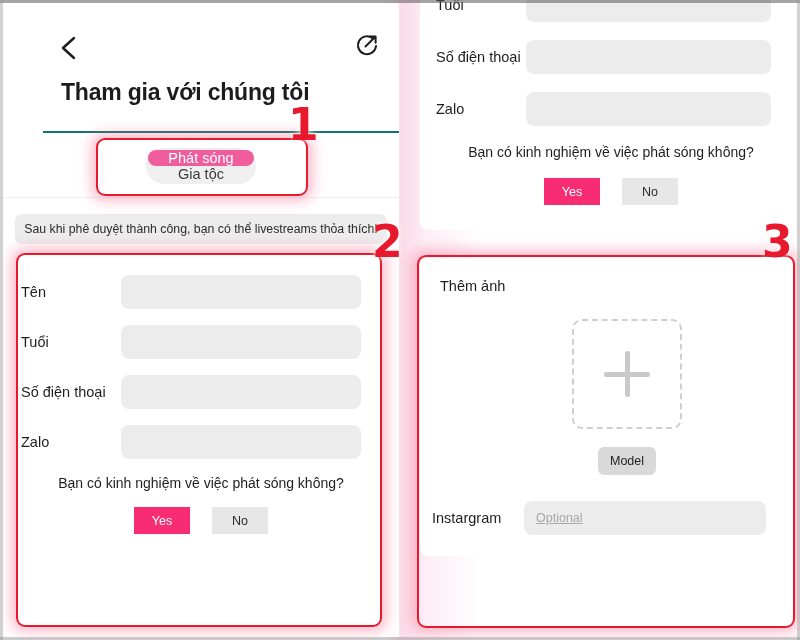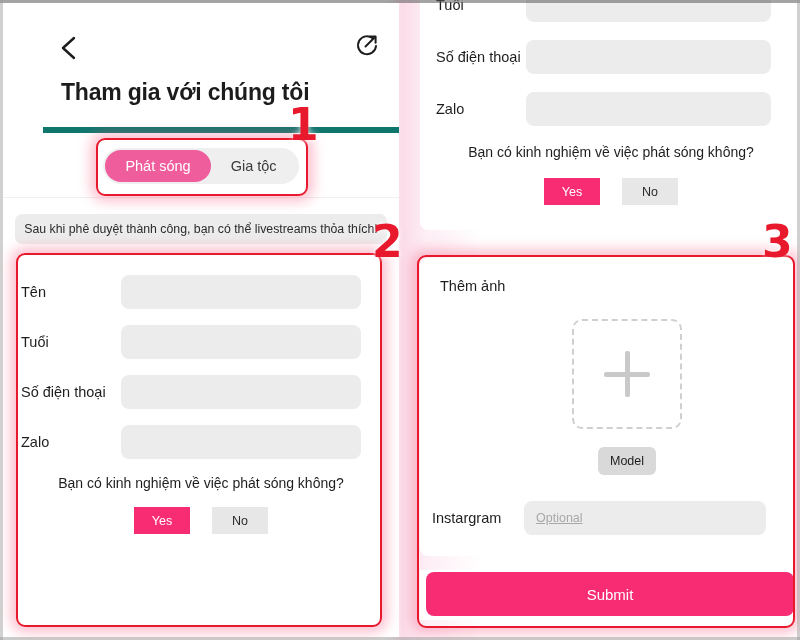--- a/index.html
+++ b/index.html
@@ -30,38 +30,38 @@
   .edge-bottom { position:absolute; left:0; bottom:0; width:800px; height:3px; background:#9a9a9a; opacity:.5; }
   .edge-left { position:absolute; left:0; top:0; width:3px; height:640px; background:#9a9a9a; opacity:.45; }
   .edge-right { position:absolute; right:0; top:0; width:3px; height:640px; background:#9a9a9a; opacity:.45; }
 
   
   .screen { position: absolute; background: #ffffff; padding-left: 40px; }
 
   
   #panel-a { left: 3px; top: 3px; width: 396px; height: 634px; }
 
-  .app-header { position: relative; height: 130px; border-bottom: 6px solid #0f766e; }
+  .app-header { position: relative; height: 130px; border-bottom: 2px solid #0f766e; }
 
   .back-icon { position: absolute; left: 13px; top: 30px; width: 26px; height: 30px; }
   .share-icon { position: absolute; right: 18px; top: 28px; width: 28px; height: 28px; }
 
   .page-title {
     position: absolute; left: 18px; top: 76px;
     font-size: 23px; font-weight: 700; color: #1c1c1c; letter-spacing: -0.2px;
     white-space: nowrap;
   }
 
   
   .seg-wrap { position: absolute; left: 0; top: 131px; width: 396px; height: 64px;
               display: flex; align-items: center; justify-content: center;
               border-bottom: 1px solid #f0f0f0; }
   .seg {
     display: flex; align-items: center;
-    background: #efefef; border-radius: 20px; height: 36px; padding: 2px;
+    background: #efefef; border-radius: 20px; height: 36px; padding: 2px; flex-direction: column;
   }
   .seg-btn {
     height: 32px; border-radius: 18px; padding: 0 20px;
     display: flex; align-items: center; justify-content: center;
     font-size: 14.5px; color: #3a3a3a; white-space: nowrap;
   }
   .seg-btn.active { background: #f05d9c; color: #ffffff; }
 
   
   .banner {
@@ -266,23 +266,20 @@
     </div>
 
     <div class="model-btn">Model</div>
 
     <div class="insta-row">
       <div class="form-label">Instargram</div>
       <div class="form-input ph">Optional</div>
     </div>
   </div>
 
-  <div class="screen" id="submit-strip">
-    <div class="submit-btn">Submit</div>
-  </div>
 
   <div class="anno-box" id="anno-1"></div>
   <div class="anno-box" id="anno-2"></div>
   <div class="anno-box" id="anno-3"></div>
 
   <div class="anno-num" id="num-1">1</div>
   <div class="anno-num" id="num-2">2</div>
   <div class="anno-num" id="num-3">3</div>
 
   <div class="edge-top"></div>

